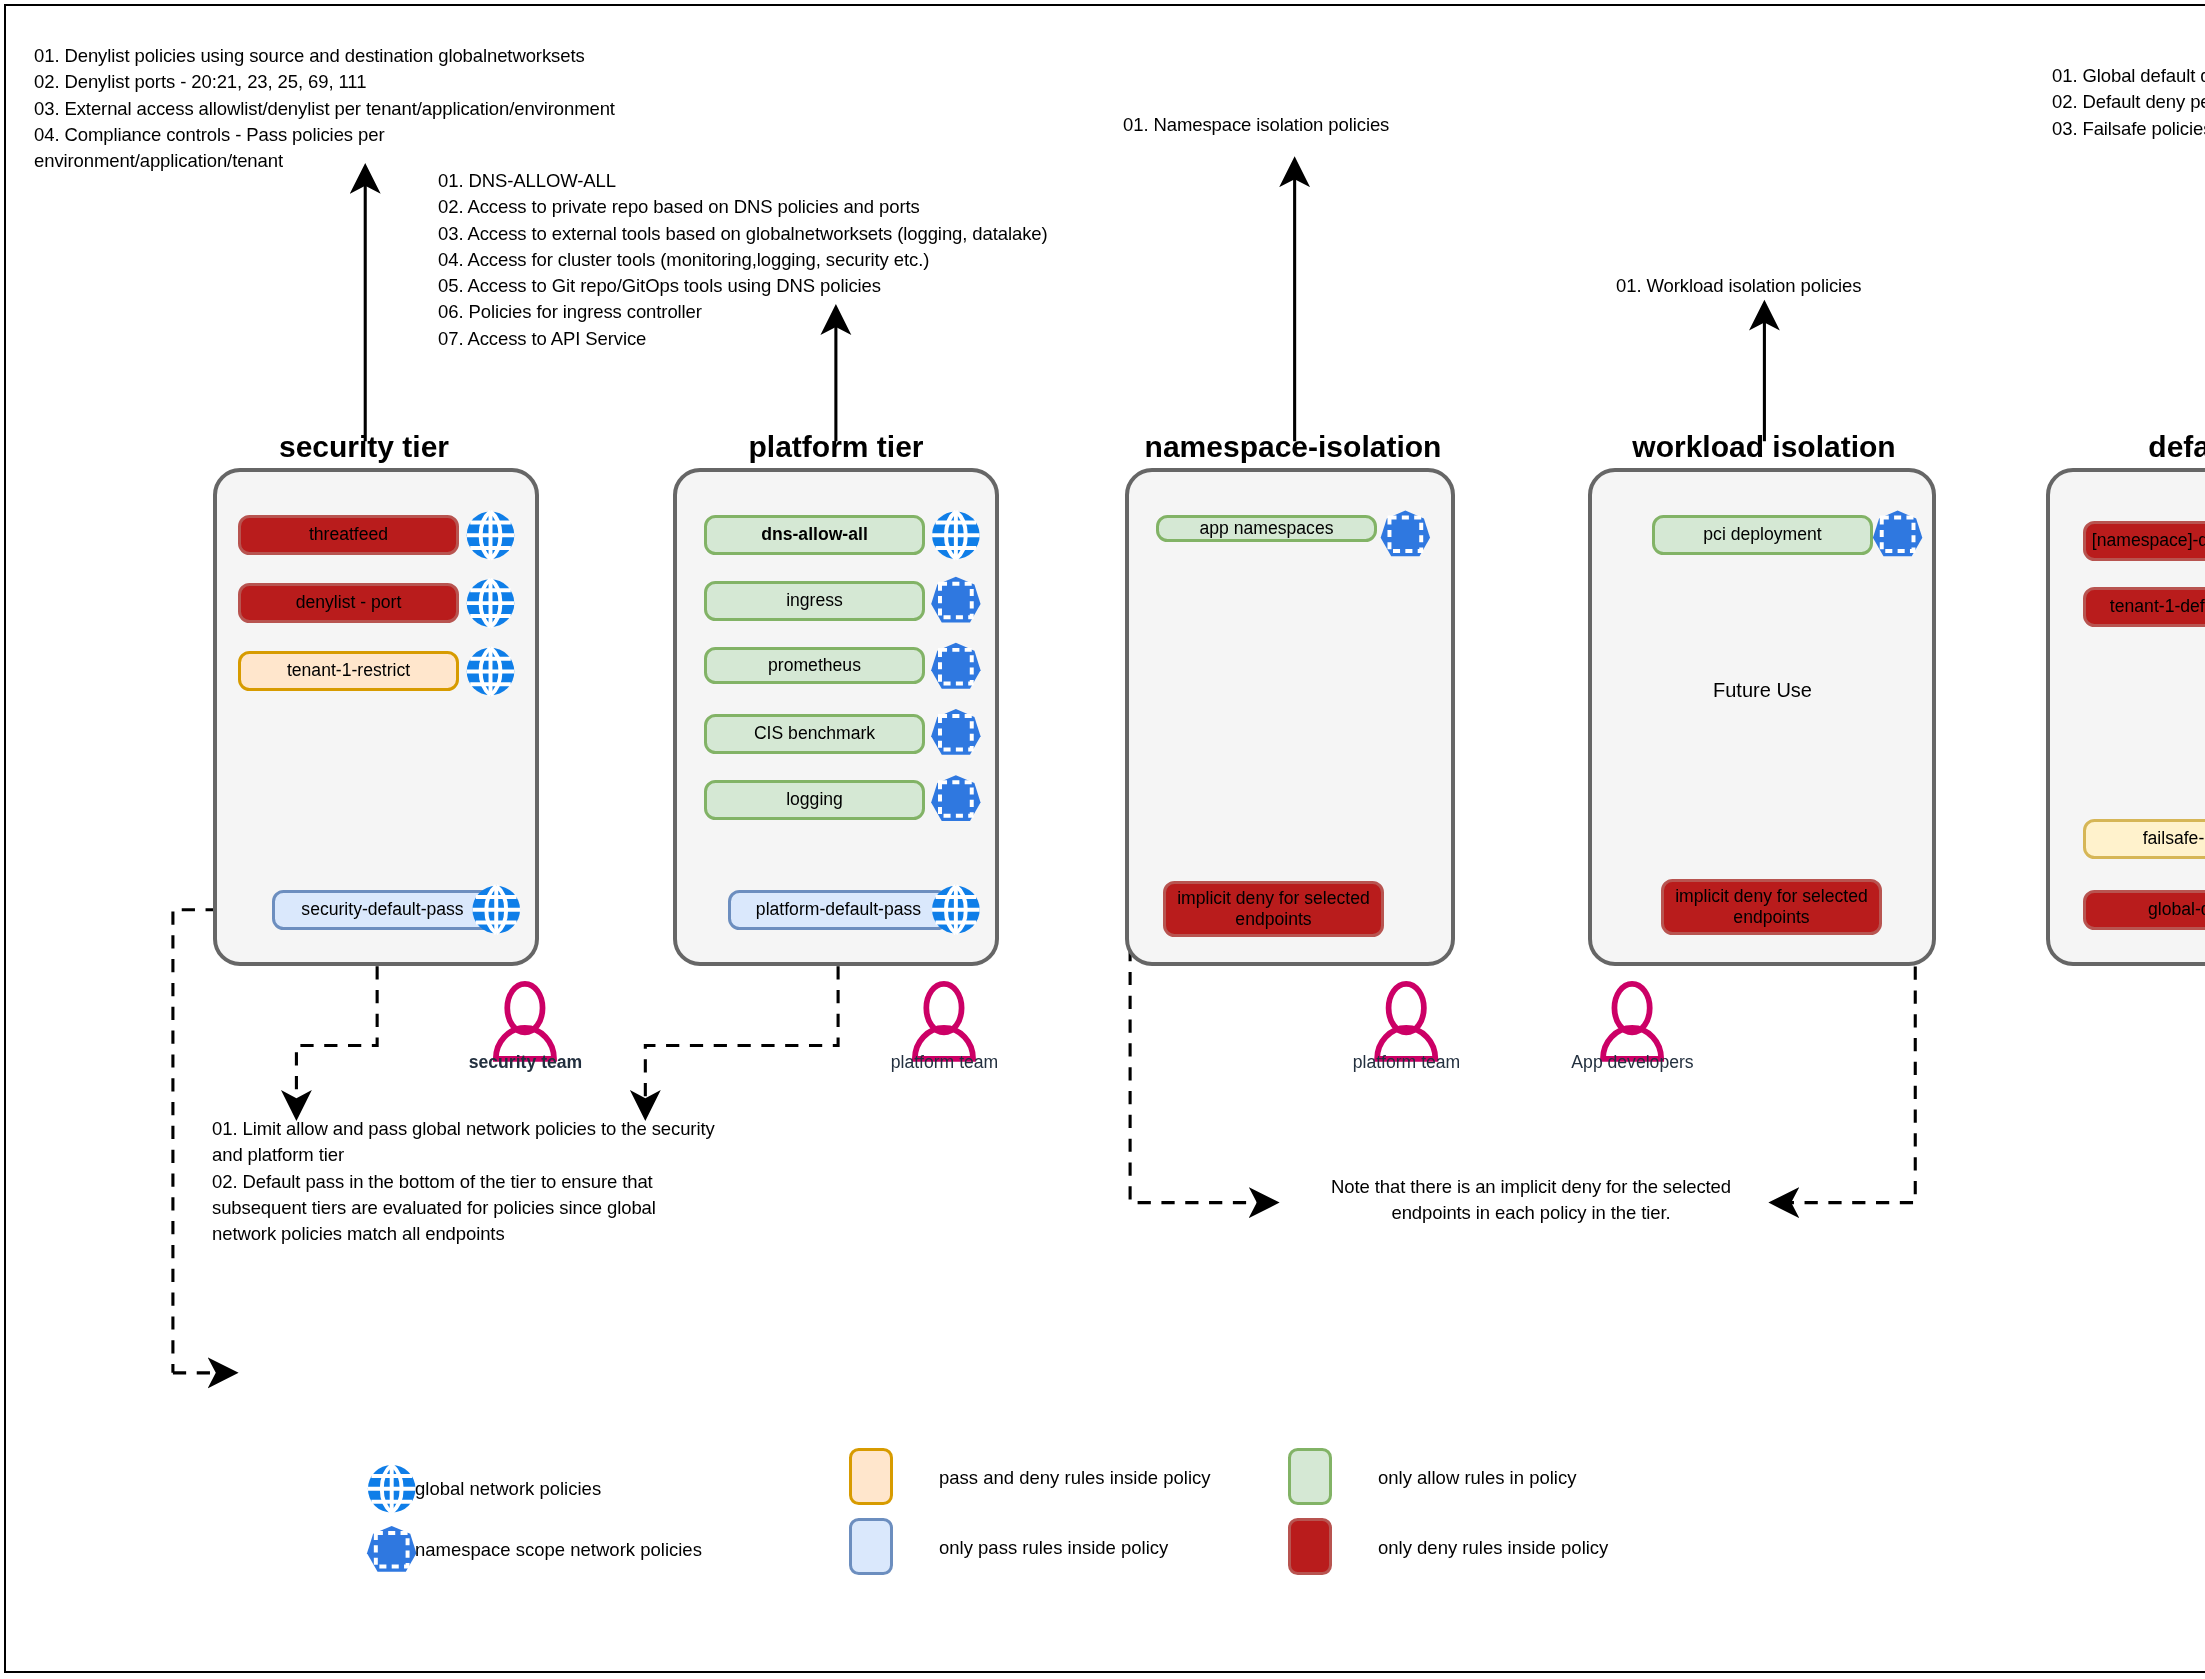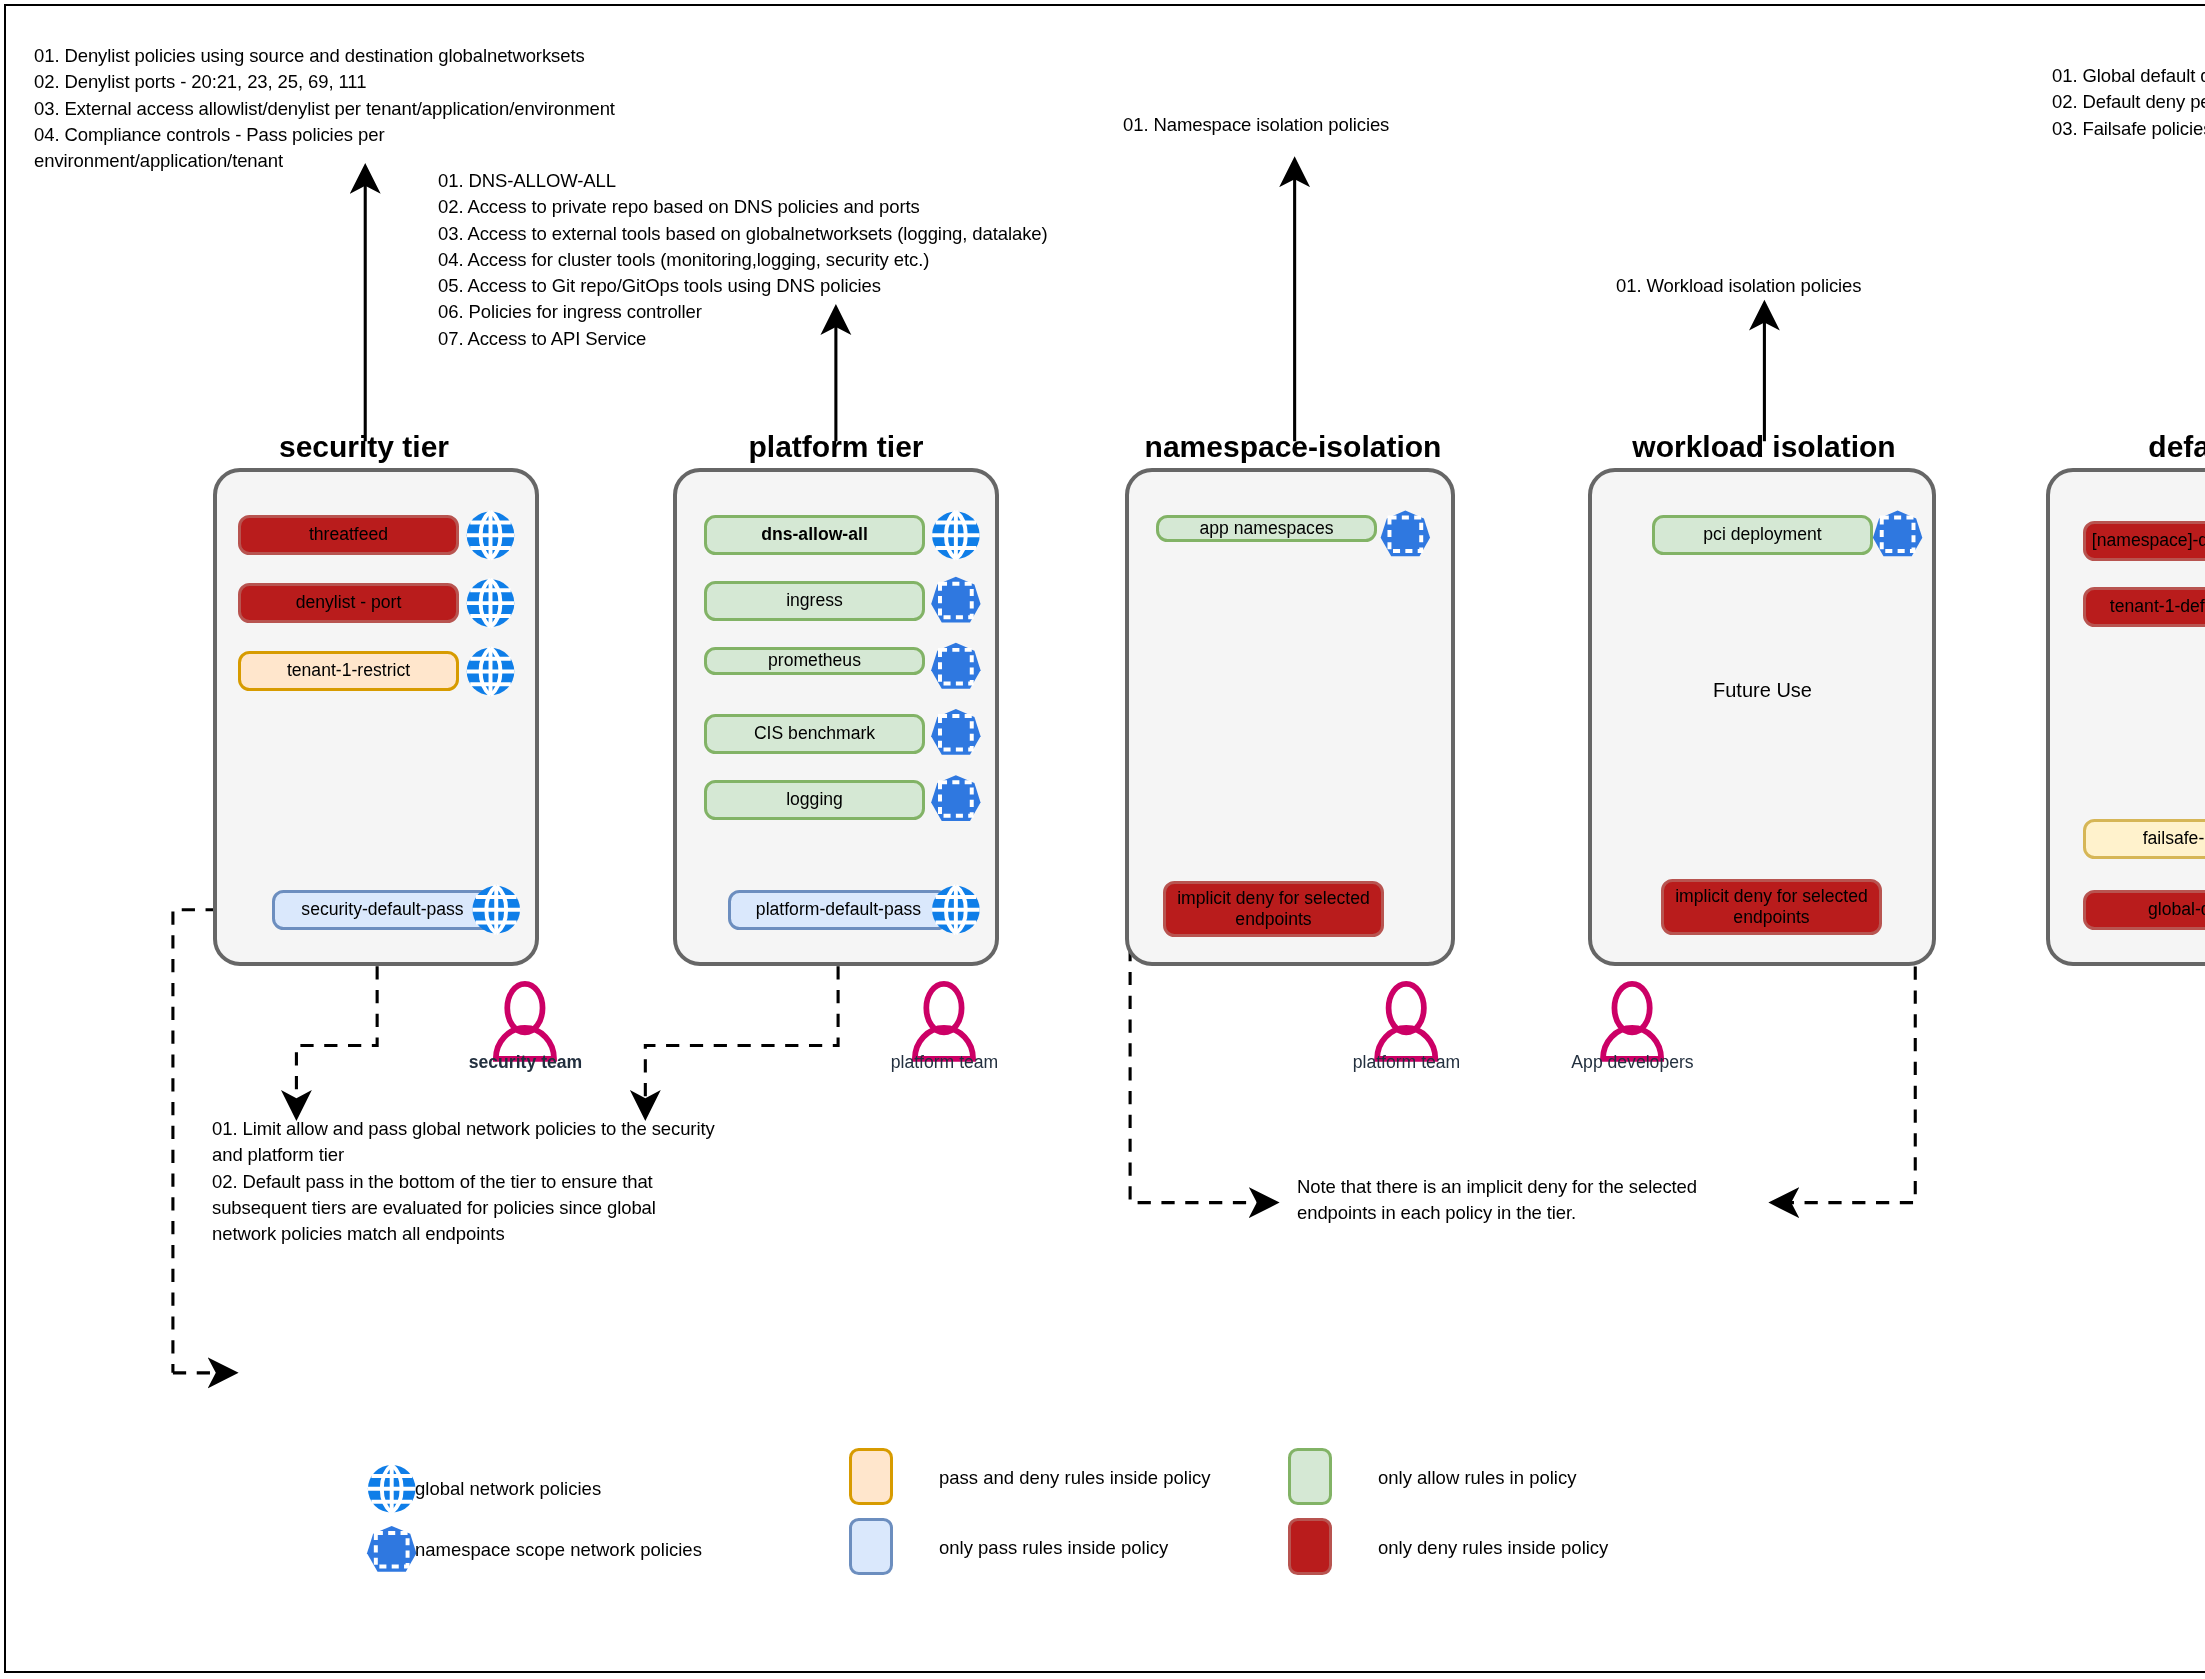--- a/index.html
+++ b/index.html
@@ -92,21 +92,21 @@
   <div class="policy p-deny" style="left:238px;top:515px;width:221px;height:40px;">threatfeed</div>
   <div class="policy p-deny" style="left:238px;top:583px;width:221px;height:40px;">denylist - port</div>
   <div class="policy p-passdeny" style="left:238px;top:651px;width:221px;height:40px;">tenant-1-restrict</div>
   <div class="policy p-pass" style="left:272px;top:890px;width:221px;height:40px;">security-default-pass</div>
 
   <div class="tier-title abs" style="left:673px;top:430px;width:326px;">platform tier</div>
   <div class="tier-box" style="left:673px;top:468px;width:326px;height:498px;"></div>
 
   <div class="policy p-allow" style="left:704px;top:515px;width:221px;height:40px;font-weight:bold;">dns-allow-all</div>
   <div class="policy p-allow" style="left:704px;top:581px;width:221px;height:40px;">ingress</div>
-  <div class="policy p-allow" style="left:704px;top:647px;width:221px;height:28px;text-align:right;">prometheus</div>
+  <div class="policy p-allow" style="left:704px;top:647px;width:221px;height:37px;text-align:right;">prometheus</div>
   <div class="policy p-allow" style="left:704px;top:714px;width:221px;height:40px;">CIS benchmark</div>
   <div class="policy p-allow" style="left:704px;top:780px;width:221px;height:40px;">logging</div>
   <div class="policy p-pass" style="left:728px;top:890px;width:221px;height:40px;">platform-default-pass</div>
 
   <div class="tier-title abs" style="left:1130px;top:430px;width:326px;">namespace-isolation</div>
   <div class="tier-box" style="left:1125px;top:468px;width:330px;height:498px;"></div>
 
   <div class="policy p-allow" style="left:1156px;top:515px;width:221px;height:27px;">app namespaces</div>
   <div class="policy p-deny" style="left:1163px;top:881px;width:221px;height:56px;">implicit deny for selected endpoints</div>
 
@@ -198,21 +198,21 @@
   <div class="actor-label" style="left:1296px;top:1052px;width:221px;">platform team</div>
   <div class="actor-label" style="left:1522px;top:1052px;width:221px;">App developers</div>
 
   <div class="note abs" style="left:212px;top:1116px;width:662px;">01. Limit allow and pass global network policies to the security
 and platform tier
 02. Default pass in the bottom of the tier to ensure that
 subsequent tiers are evaluated for policies since global
 network policies match all endpoints</div>
 
 
-  <div class="note abs" style="left:1297px;top:1174px;width:468px;">Note that there is an implicit deny for the selected
+  <div class="note abs" style="left:1297px;top:1174px;width:468px;text-align:center;">Note that there is an implicit deny for the selected
 endpoints in each policy in the tier.</div>
 
   <div class="legend-text" style="left:415px;top:1478px;">global network policies</div>
   <div class="legend-text" style="left:415px;top:1539px;">namespace scope network policies</div>
 
   <div class="legend-swatch p-passdeny" style="left:849px;top:1448px;width:44px;height:57px;"></div>
   <div class="legend-text" style="left:939px;top:1467px;">pass and deny rules inside policy</div>
 
   <div class="legend-swatch p-pass" style="left:849px;top:1518px;width:44px;height:57px;"></div>
   <div class="legend-text" style="left:939px;top:1537px;">only pass rules inside policy</div>

